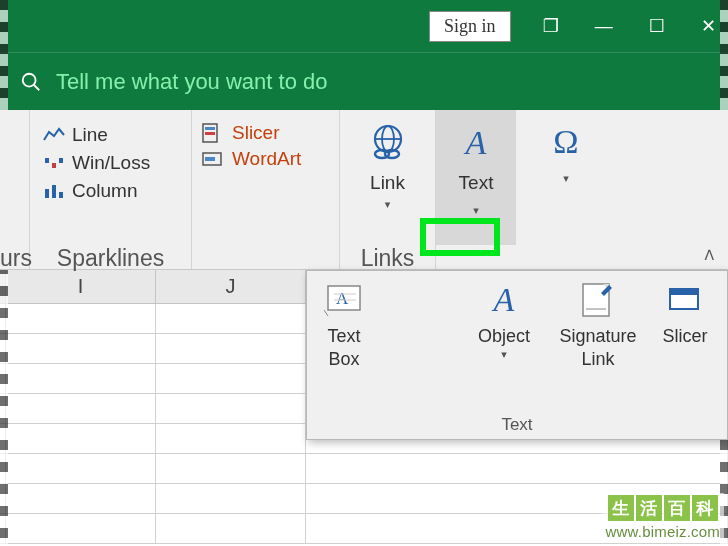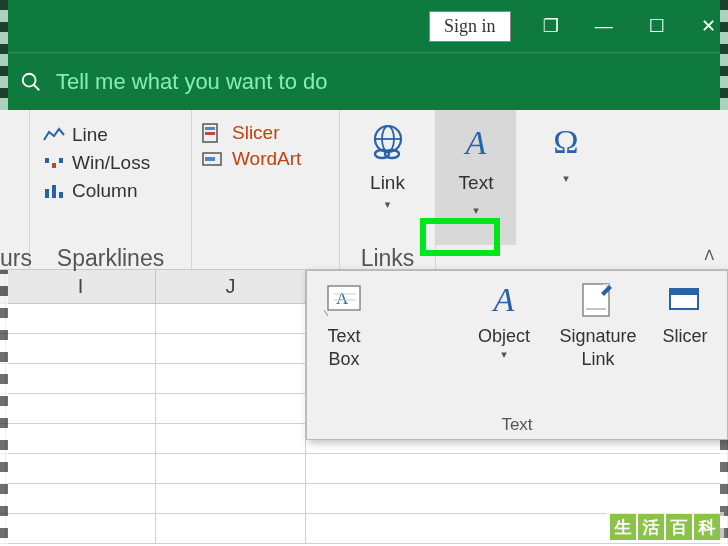--- a/index.html
+++ b/index.html
@@ -344,13 +344,14 @@
   <div class="popup-label">Text</div>
 </div>
 
 <div class="watermark">
   <div class="watermark-cn">
     <div class="wm-char">生</div>
     <div class="wm-char">活</div>
     <div class="wm-char">百</div>
     <div class="wm-char">科</div>
   </div>
+  <div class="wm-url">www.bimeiz.com</div>
 </div>
 
 </body></html>

